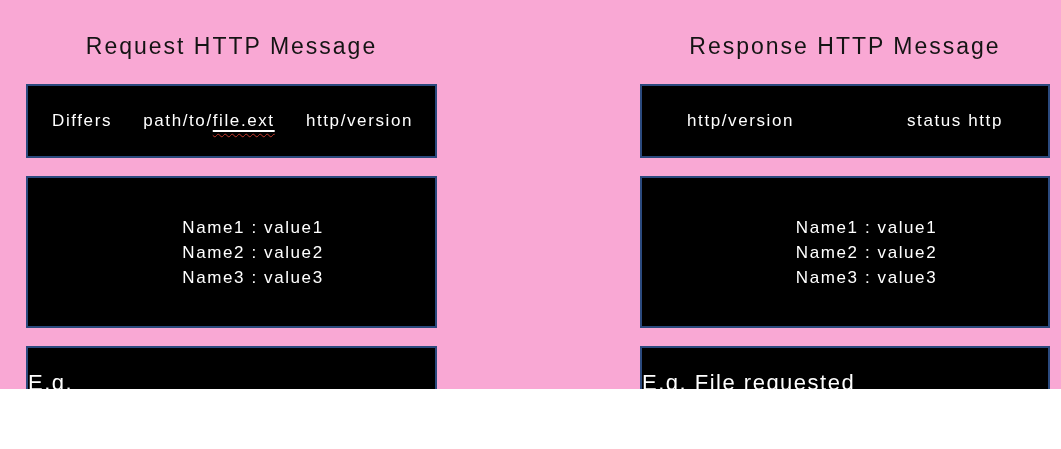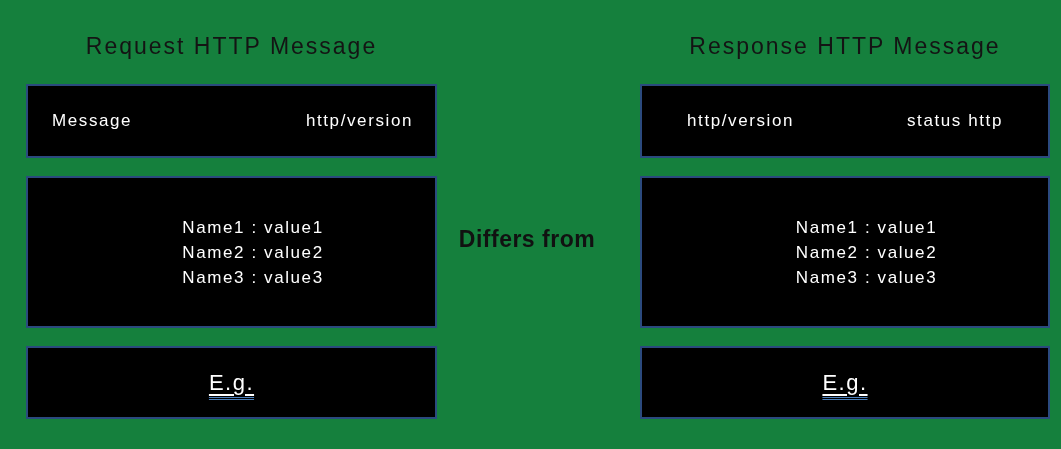--- a/index.html
+++ b/index.html
@@ -1,21 +1,21 @@
 <!DOCTYPE html>
 <html><head>
 <meta charset="utf-8">
 <style>
   * { margin: 0; padding: 0; box-sizing: border-box; }
   html, body { background: #ffffff; }
   .canvas {
     position: relative;
     width: 1061px;
-    height: 449px;
-    background: #15803d;
+    height: 389px;
+    background: #f9a8d4;
     font-family: "Liberation Sans", sans-serif;
     overflow: hidden;
   }
 
   
   .col-left  { left: 26px;  width: 411px; }
   .col-right { left: 640px; width: 410px; }
 
   
   .title-row   { top: 30px;  height: 32px; }
@@ -60,21 +60,20 @@
     text-align: center;
     font-size: 17px;
     letter-spacing: 1.6px;
     line-height: 25px;
     padding-left: 43px;
   }
 
   .body-box {
     display: flex;
     align-items: center;
-    justify-content: center;
     font-size: 22px;
     letter-spacing: 1.5px;
     white-space: pre-wrap;
   }
 
   .differs-label {
     position: absolute;
     left: 437px;
     top: 219px;
     width: 180px;
@@ -115,46 +114,46 @@
   }
 </style>
 </head>
 <body>
 
 <div class="canvas">
 
   <div class="panel-title col-left title-row">Request HTTP Message</div>
 
   <div class="box start-box req col-left row-start">
-    <span>Message</span>
+    <span>Differs</span>
+    <span><span>path/to/</span><span class="u-white"><span class="wavy-red">file.ext</span></span></span>
     <span>http/version</span>
   </div>
 
   <div class="box headers-box col-left row-headers">
     <div>Name1 : value1</div>
     <div>Name2 : value2</div>
     <div>Name3 : value3</div>
   </div>
 
   <div class="box body-box col-left row-body">
     <span class="u-white"><span class="dbl-blue">E.g.</span></span>
   </div>
 
-  <div class="differs-label">Differs from</div>
 
   <div class="panel-title col-right title-row">Response HTTP Message</div>
 
   <div class="box start-box resp col-right row-start">
     <span>http/version</span>
     <span>status http</span>
   </div>
 
   <div class="box headers-box col-right row-headers">
     <div>Name1 : value1</div>
     <div>Name2 : value2</div>
     <div>Name3 : value3</div>
   </div>
 
   <div class="box body-box col-right row-body">
-    <span class="u-white"><span class="dbl-blue">E.g.</span></span>
+    <span class="u-white"><span class="dbl-blue">E.g.</span></span><span> File requested</span>
   </div>
 
 </div>
 
 </body></html>

